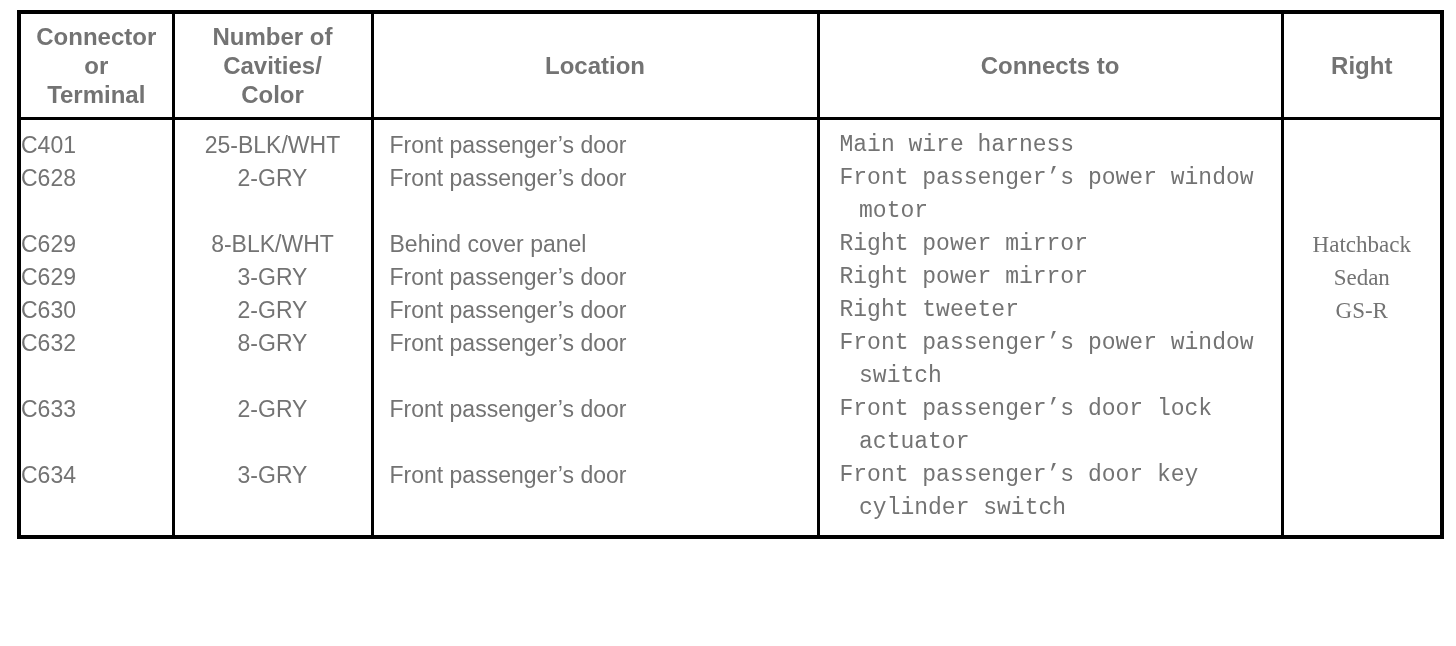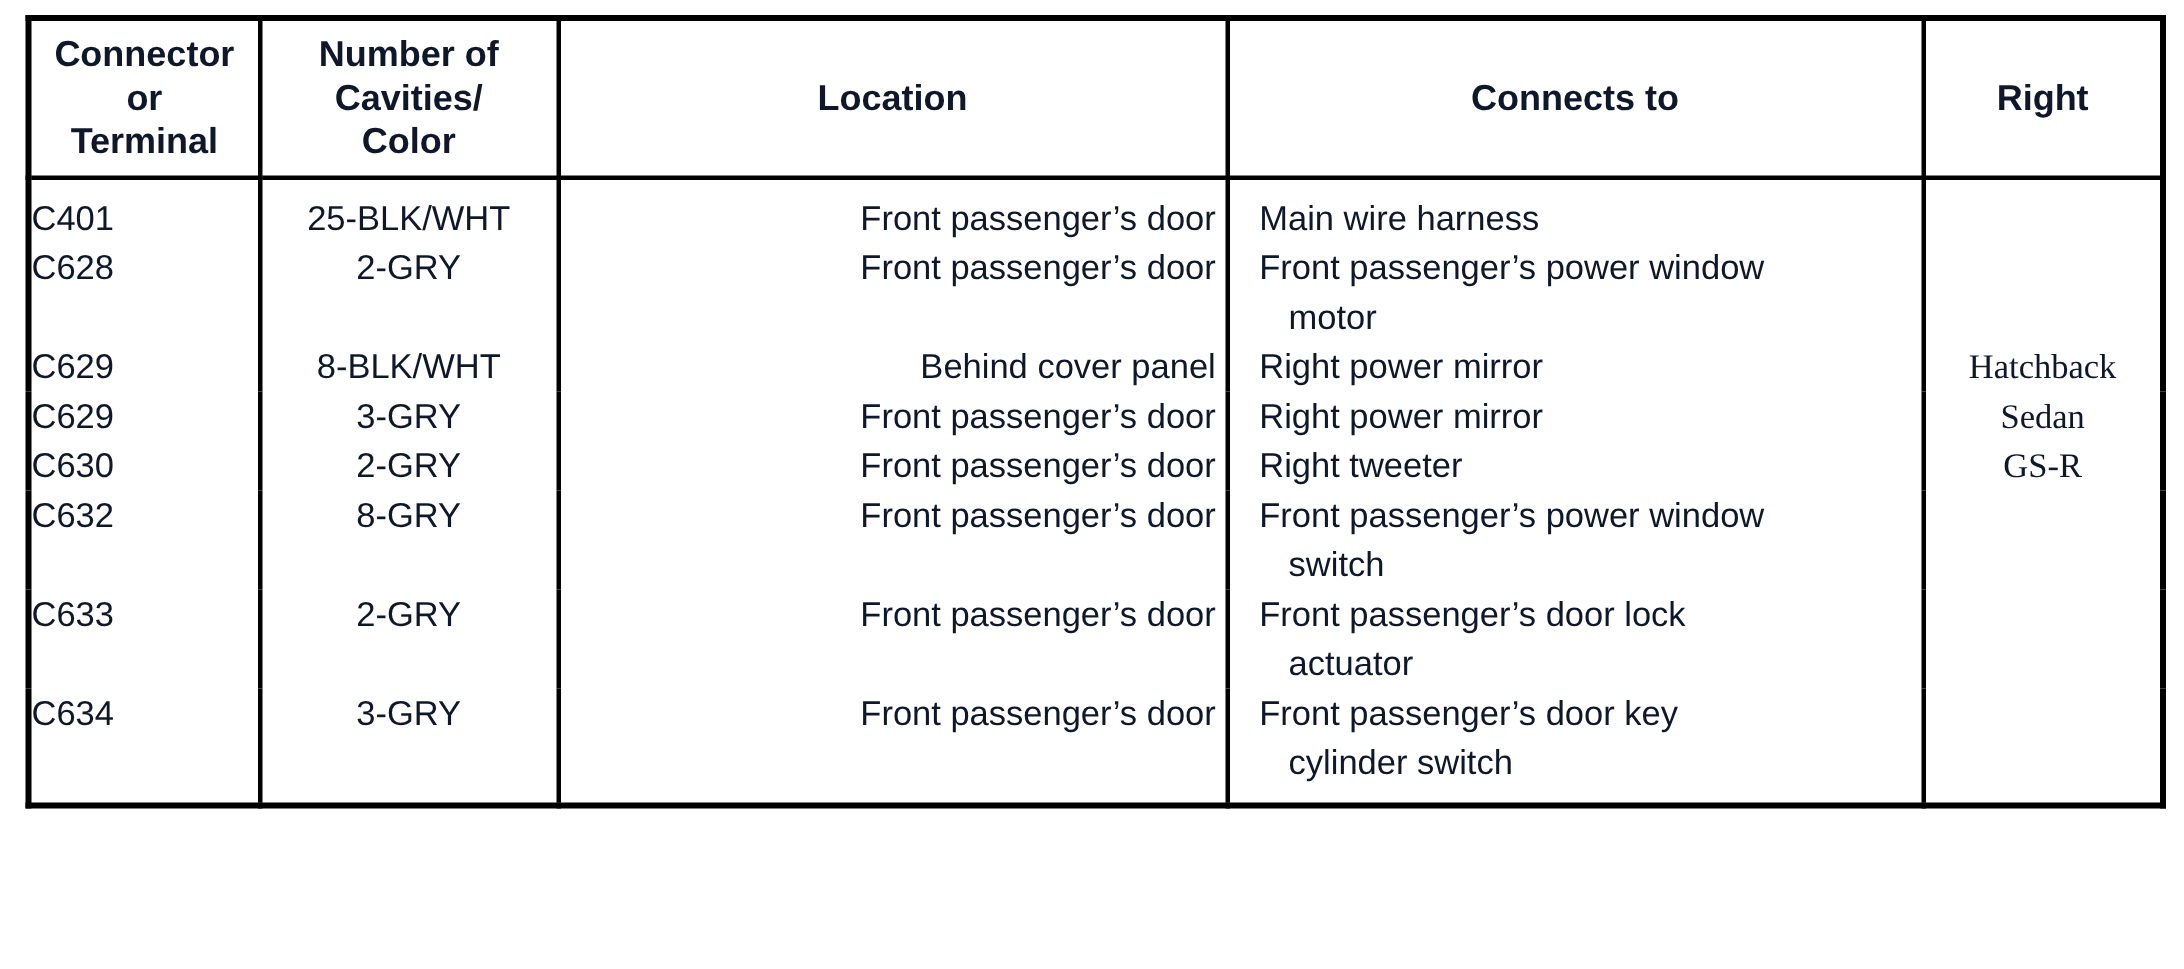--- a/index.html
+++ b/index.html
@@ -6,21 +6,21 @@
     margin: 0;
     padding: 0;
     background: #ffffff;
   }
   .sheet {
     position: relative;
     width: 1456px;
     height: 646px;
     background: #ffffff;
     font-family: "Liberation Sans", sans-serif;
-    color: #0f172a;
+    color: #737373;
     overflow: hidden;
   }
   table.conn {
     position: absolute;
     left: 17px;
     top: 10px;
     width: 1423px;
     border-collapse: collapse;
     table-layout: fixed;
     border: 4px solid #000;
@@ -46,27 +46,28 @@
     font-size: 23px;
     line-height: 33px;
     vertical-align: top;
     padding: 0;
     white-space: pre-line;
   }
   tbody tr:first-child td { padding-top: 9px; }
   tbody tr:last-child td  { padding-bottom: 10px; }
   td.c1 { }
   td.c2 { text-align: center; }
-  td.c3 { text-align: right; padding-left: 16px; padding-right: 6px; }
+  td.c3 { text-align: left; padding-left: 16px; padding-right: 6px; }
   td.c4 {
     text-align: left;
     
     padding-left: calc(20px + 0.85em);
     text-indent: -0.85em;
     padding-right: 6px;
+    font-family: Liberation Mono, monospace;
   }
   td.c5 { text-align: center; padding-left: 2px; padding-right: 2px; font-family: Liberation Serif, serif; }
 </style>
 </head>
 <body>
 
 <div class="sheet">
   <table class="conn">
     <colgroup>
       <col style="width:154px">

